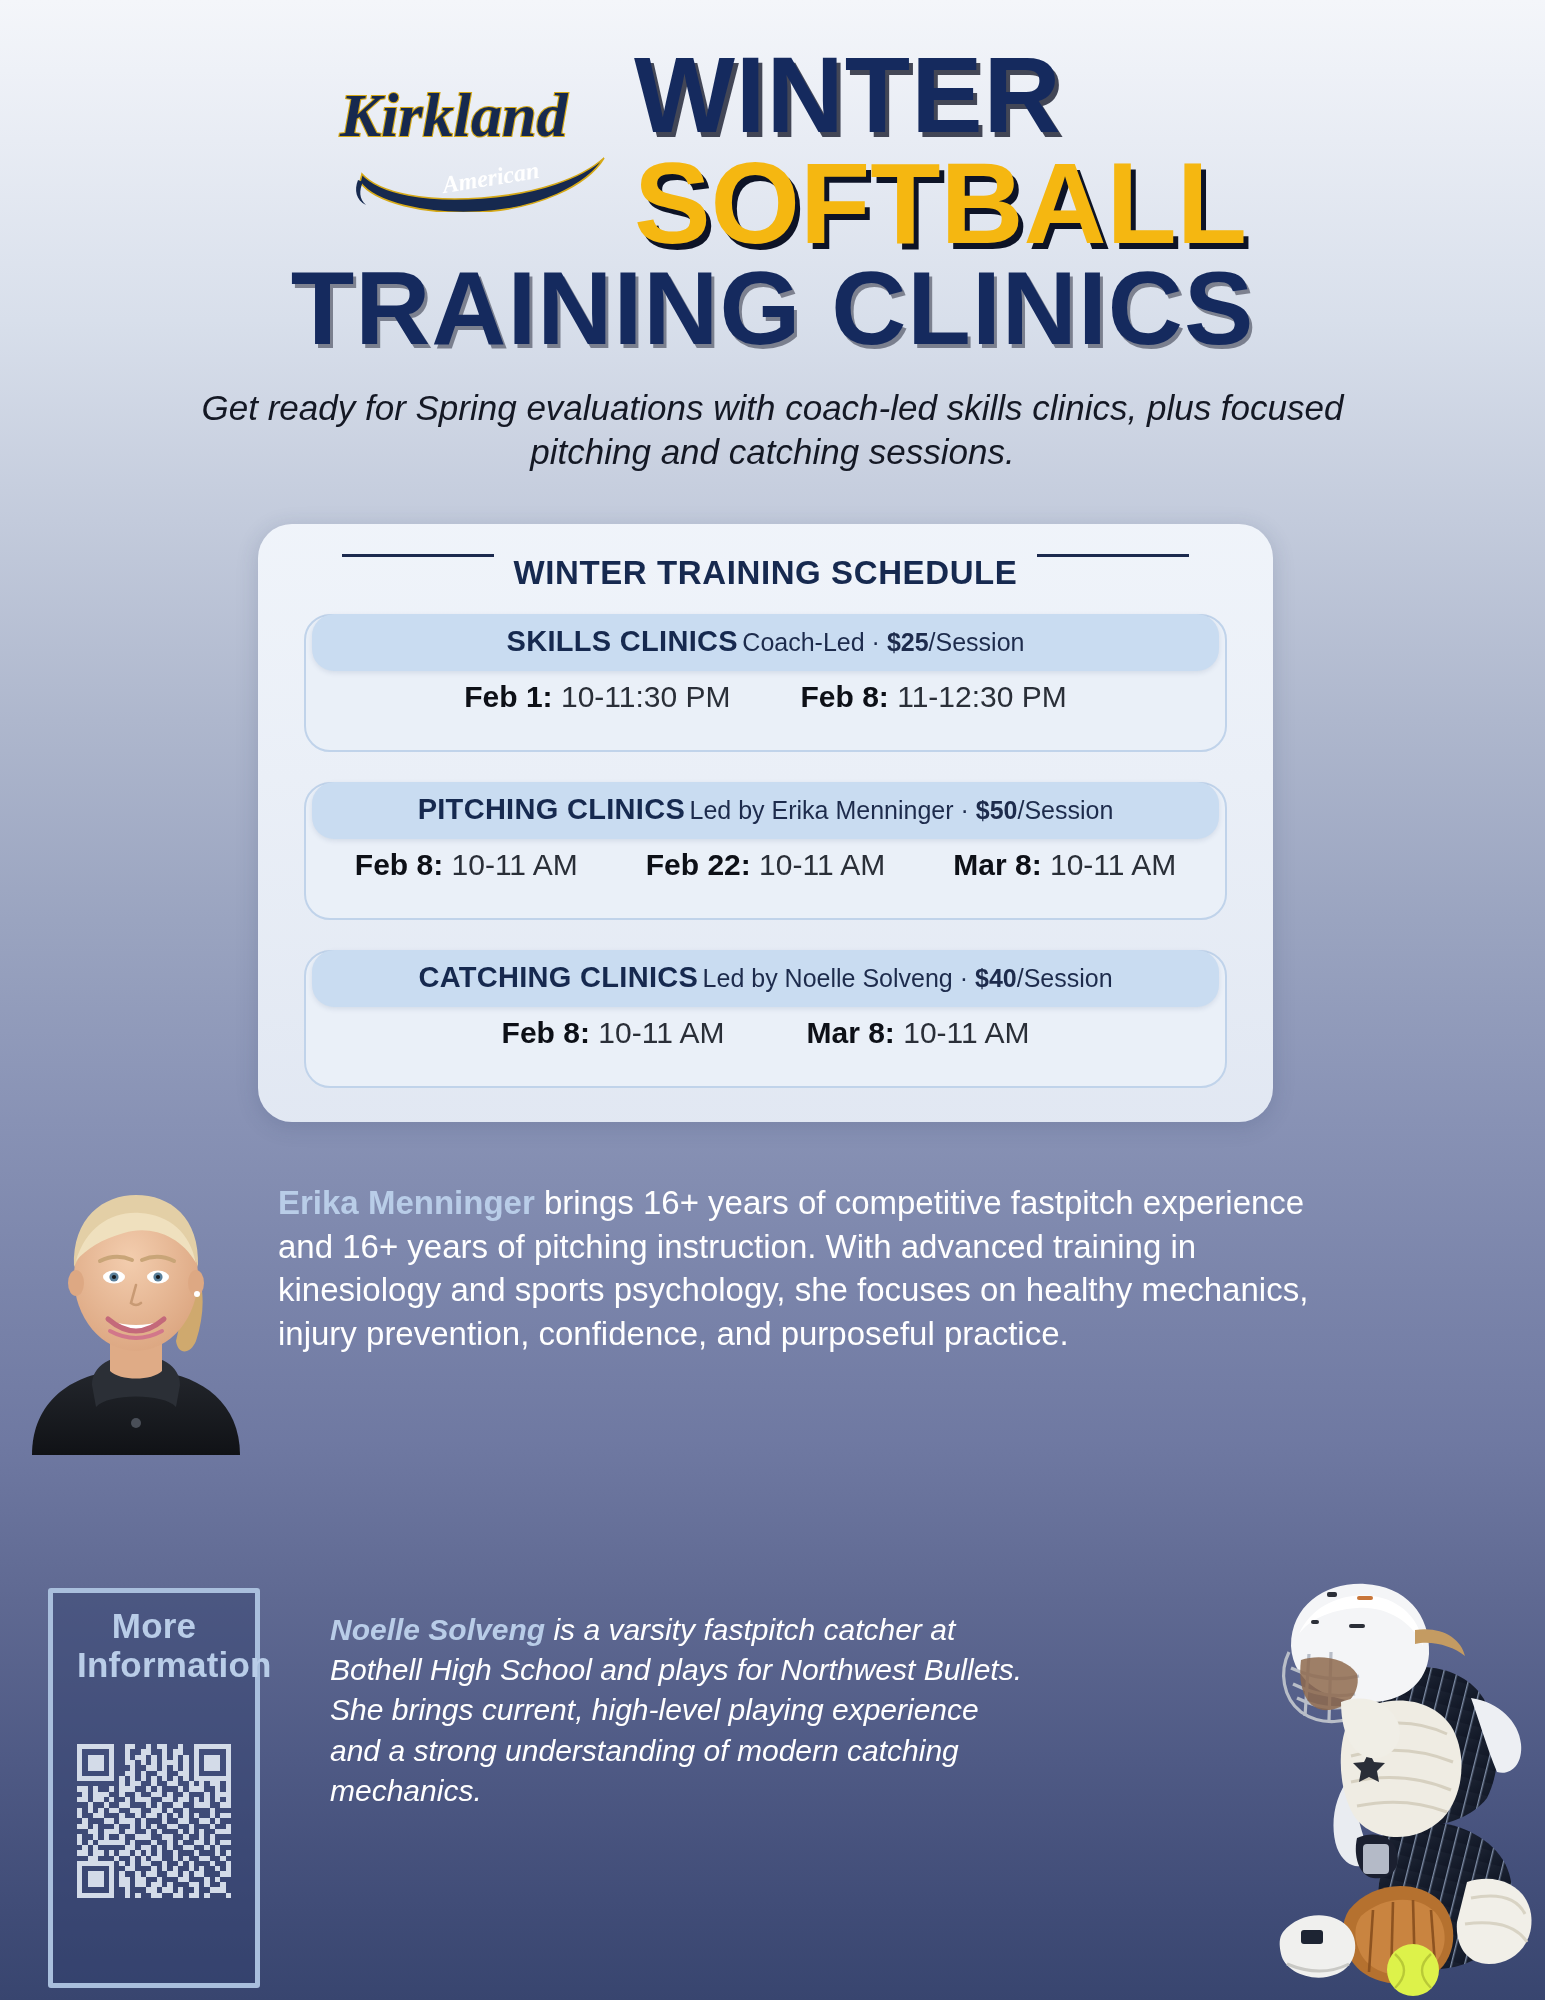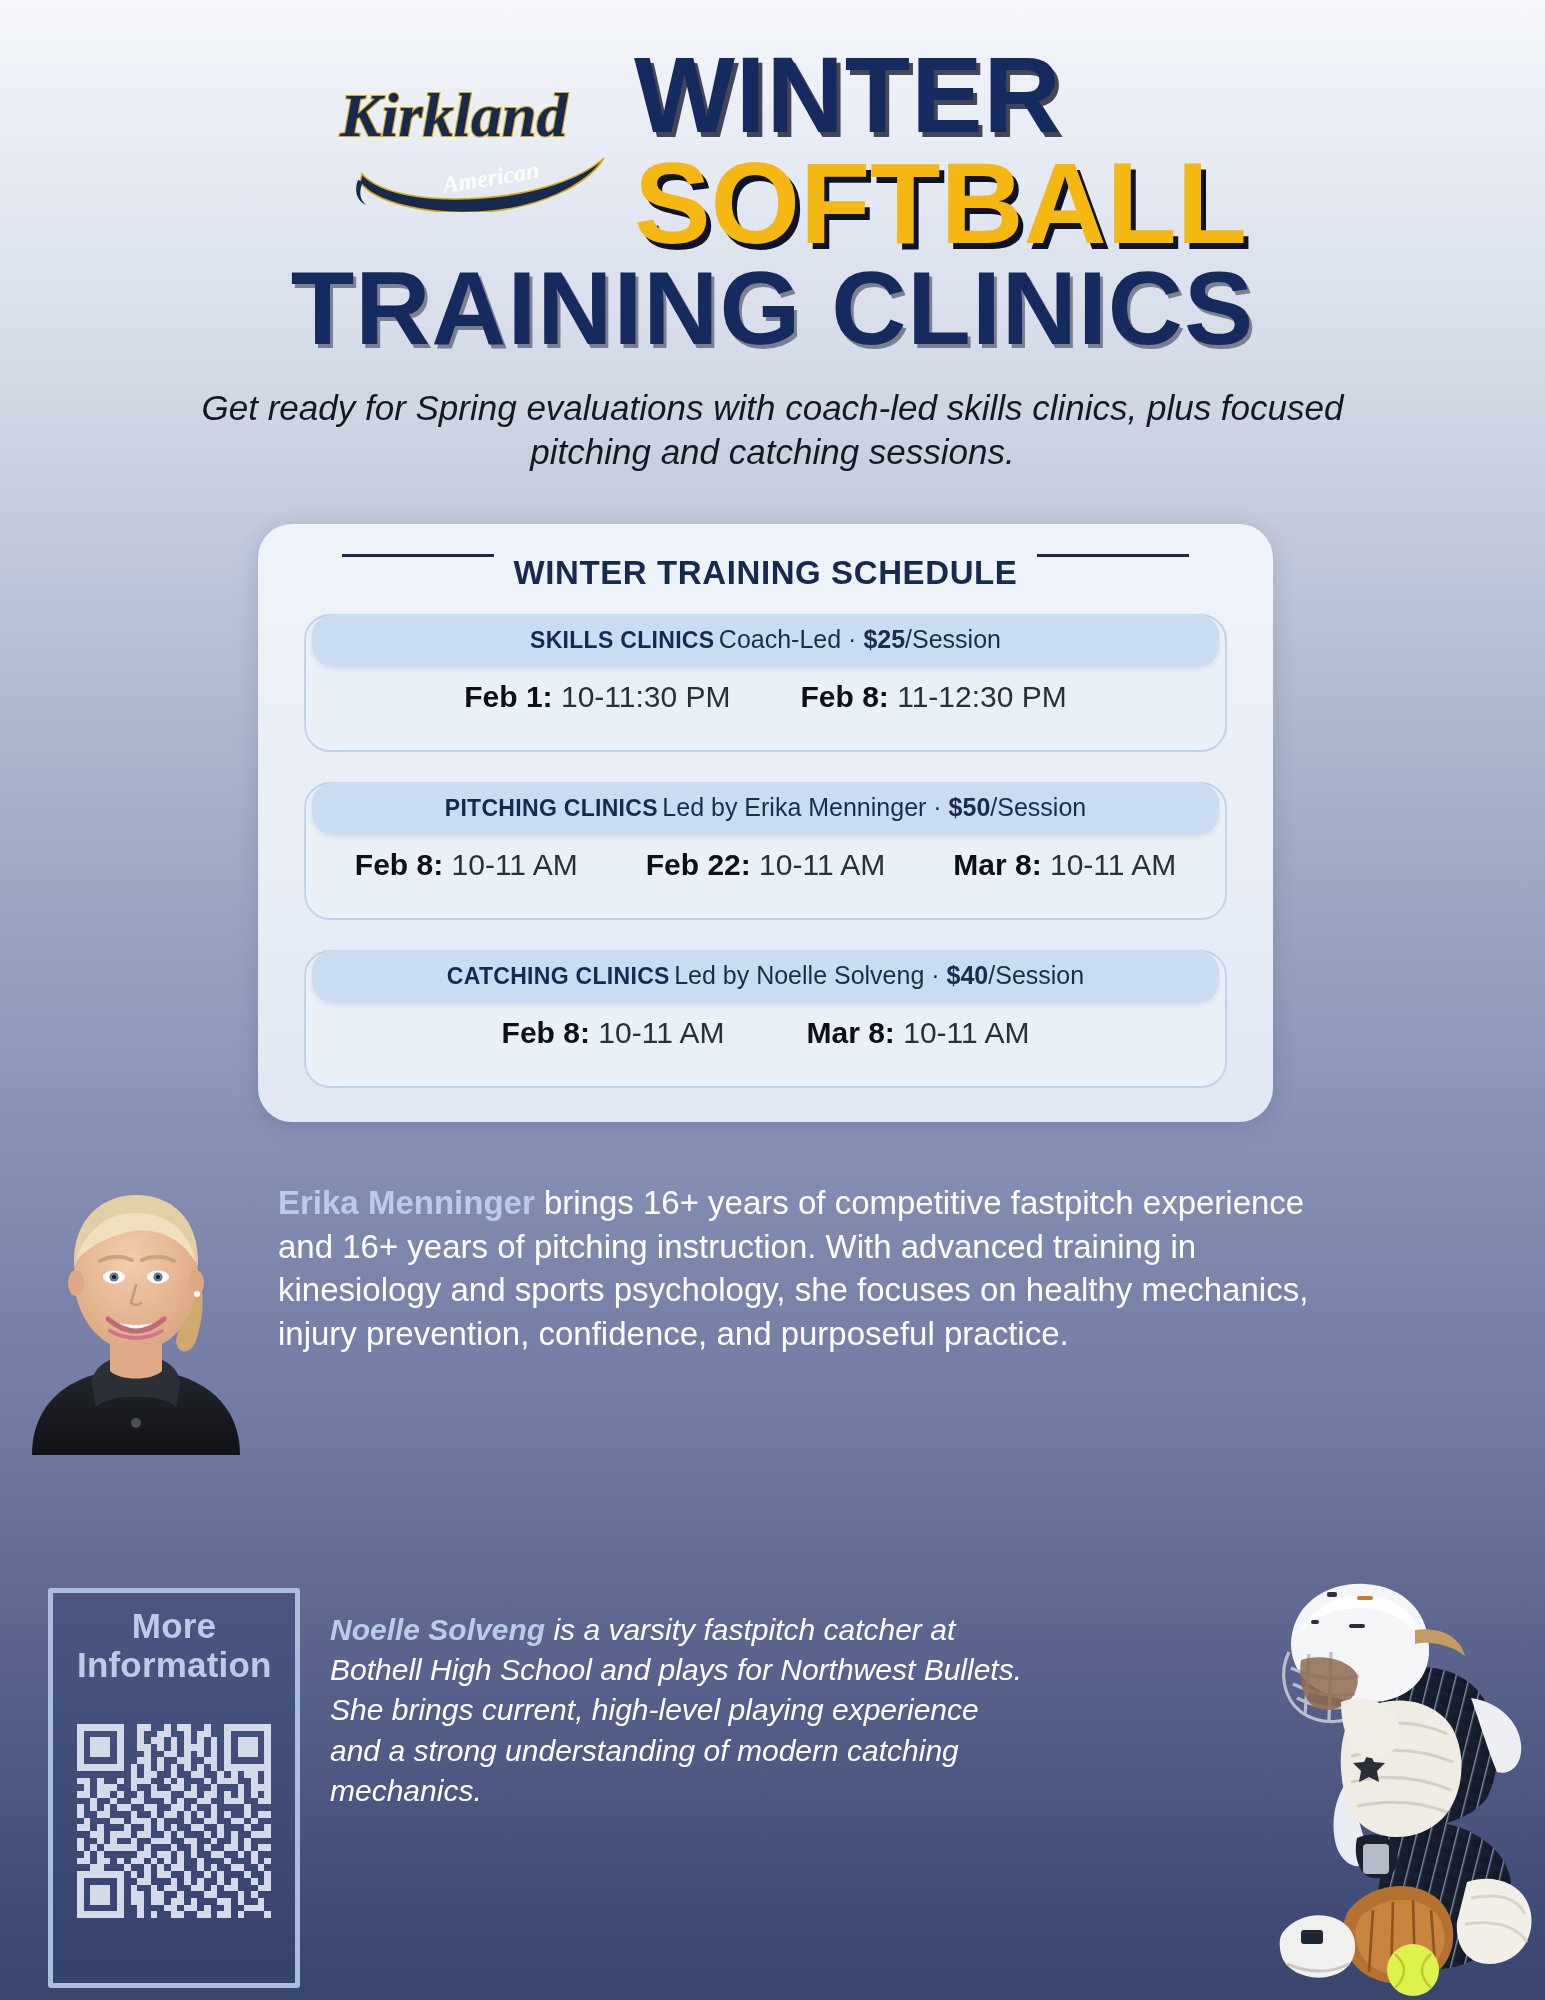--- a/index.html
+++ b/index.html
@@ -83,21 +83,21 @@
     padding:64px 20px 24px; min-height:138px;
     display:flex; align-items:flex-start; justify-content:center;
   }
   .clinic-pill {
     position:absolute; top:0; left:8px; right:8px;
     background:#c9dcf1; border-radius:22px;
     padding:11px 20px 13px; text-align:center;
     box-shadow:0 2px 5px rgba(60,85,130,0.13);
   }
   .pill-title {
-    font-size:23px; font-weight:bold; color:#16294f; letter-spacing:0.3px;
+    font-size:29px; font-weight:bold; color:#16294f; letter-spacing:0.3px;
   }
   .pill-sub { font-size:25px; color:#1d2b4c; font-weight:400; }
   .pill-sub b { font-weight:bold; }
 
   .sessions { display:flex; justify-content:center; width:100%; }
   .sess { font-size:30px; color:#2a2f38; white-space:nowrap; }
   .sess b { color:#0d1017; font-weight:bold; }
 
   .s-skills .sessions   { gap:70px; }
   .s-pitch  .sessions   { gap:68px; }
@@ -107,21 +107,21 @@
   .bio1 { position:absolute; left:0px; top:1155px; width:1320px; display:flex; }
   .bio1-photo { width:270px; height:300px; flex:0 0 auto; position:relative; }
   .bio1-text {
     flex:1; color:#ffffff; font-size:33px; line-height:1.32;
     padding-top:26px; padding-left:8px; padding-right:10px;
   }
   .nm { color:#b9cde8; font-weight:bold; }
 
   
   .qr-block {
-    position:absolute; left:48px; top:1588px; width:252px; height:400px;
+    position:absolute; left:48px; top:1588px; width:212px; height:400px;
     border:5px solid #a9bfdd; border-radius:3px;
     background:rgba(48,62,108,0.42);
     padding:14px 24px 10px; text-align:center;
   }
   .qr-label {
     color:#b9cde8; font-weight:bold; font-size:35px; line-height:1.1;
     letter-spacing:0.2px; margin-bottom:6px;
   }
   .qr-img { width:100%; height:262px; display:block; }
 

